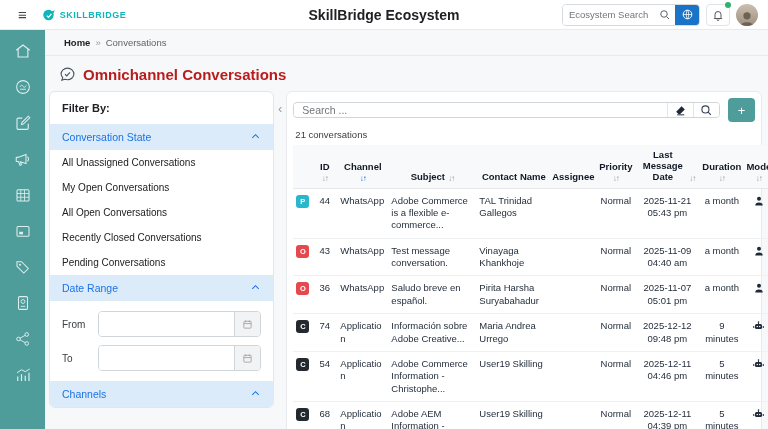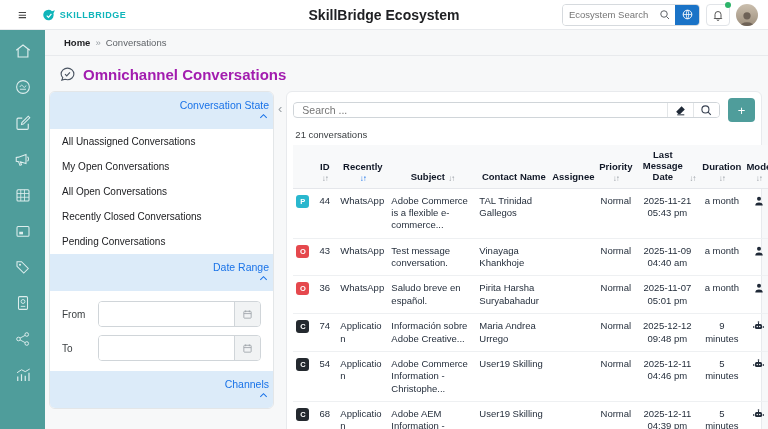--- a/index.html
+++ b/index.html
@@ -29,30 +29,30 @@
 
   
   .content { position:absolute; top:30px; left:45px; right:0; bottom:0; background:#f7f8f9; }
   .breadcrumb { height:26px; display:flex; align-items:center; gap:5px; padding:0 19px;
     border-bottom:1px solid #e8eaed; font-size:9.5px; }
   .bc-home { font-weight:bold; color:#202124; cursor:pointer; }
   .bc-sep { color:#9aa0a6; }
   .bc-current { color:#5f6368; }
 
   .page-title-row { display:flex; align-items:center; gap:7px; padding:10px 14px 8px; }
-  .page-title { font-size:15px; color:#a21caf; }
+  .page-title { font-size:15px; color:#b91c1c; }
 
   .main-row { display:flex; gap:4px; padding:0 6px 0 4px; align-items:flex-start; }
 
   
   .filter-card { width:225px; background:#fff; border:1px solid #e3e6e8; border-radius:6px;
     overflow:hidden; flex-shrink:0; }
   .filter-title { font-size:11px; font-weight:bold; padding:10px 12px; }
-  .fsection-hdr { background:#dcebf9; color:#1a73e8; font-size:10.5px; padding:7px 4px;
-    display:flex; justify-content:space-between; align-items:flex-end; cursor:pointer;flex-direction:column; }
+  .fsection-hdr { background:#dcebf9; color:#1a73e8; font-size:10.5px; padding:7px 12px;
+    display:flex; justify-content:space-between; align-items:flex-start; cursor:pointer; }
   .fs-items { list-style:none; }
   .fs-items li { font-size:10px; color:#202124; padding:7px 12px; cursor:pointer; }
   .fs-items li.selected { background:#cfe3f6; }
   .date-rows { padding:10px 12px; display:flex; flex-direction:column; gap:8px; }
   .date-row { display:flex; align-items:center; gap:10px; font-size:10px; color:#3c4043; }
   .date-row .dr-label { width:26px; }
   .date-input-group { flex:1; display:flex; height:26px; border:1px solid #d0d5d9; border-radius:4px; overflow:hidden; background:#fff; }
   .date-input-group input { flex:1; border:none; outline:none; padding:0 6px; font-size:10px; min-width:0; }
   .cal-btn { width:26px; background:#f1f3f4; border:none; border-left:1px solid #d0d5d9; display:flex; align-items:center; justify-content:center; cursor:pointer; }
 
@@ -181,20 +181,21 @@
     <svg width="17" height="17" viewBox="0 0 24 24">
       <path d="M12 3a9 8.2 0 0 1 9 8.2 9 8.2 0 0 1-9 8.2c-1.2 0-2.4-.2-3.5-.6L4 20l1.3-3.6A8 8 0 0 1 3 11.2 9 8.2 0 0 1 12 3z" fill="none" stroke="#4b5563" stroke-width="1.6"></path>
       <path d="M8.5 11.5l2.4 2.4 4.6-5" fill="none" stroke="#4b5563" stroke-width="1.6"></path>
     </svg>
     <h1 class="page-title">Omnichannel Conversations</h1>
   </div>
 
   <div class="main-row">
 
     <div class="filter-card">
+      <div class="filter-title">Filter By:</div>
 
       <div class="fsection-hdr">
         <span>Conversation State</span>
         <svg width="11" height="11" viewBox="0 0 24 24">
           <path d="M5 15l7-7 7 7" fill="none" stroke="#1a73e8" stroke-width="2.2"></path>
           </svg>
       </div>
       <ul class="fs-items">
   <li>All Unassigned Conversations</li>
 
@@ -298,21 +299,21 @@
 
   <th class="ctr">
     <div class="th-inner">
       <span>ID</span>
       <span class="sort-ic">↓↑</span>
     </div>
   </th>
 
   <th class="ctr">
     <div class="th-inner">
-      <span>Recently</span>
+      <span>Channel</span>
       <span class="sort-ic active-sort">↓↑</span>
     </div>
   </th>
 
   <th class="ctr">
     <div class="th-inner inline-sort">
       <span>Subject</span>
       <span class="sort-ic">↓↑</span>
     </div>
   </th>

